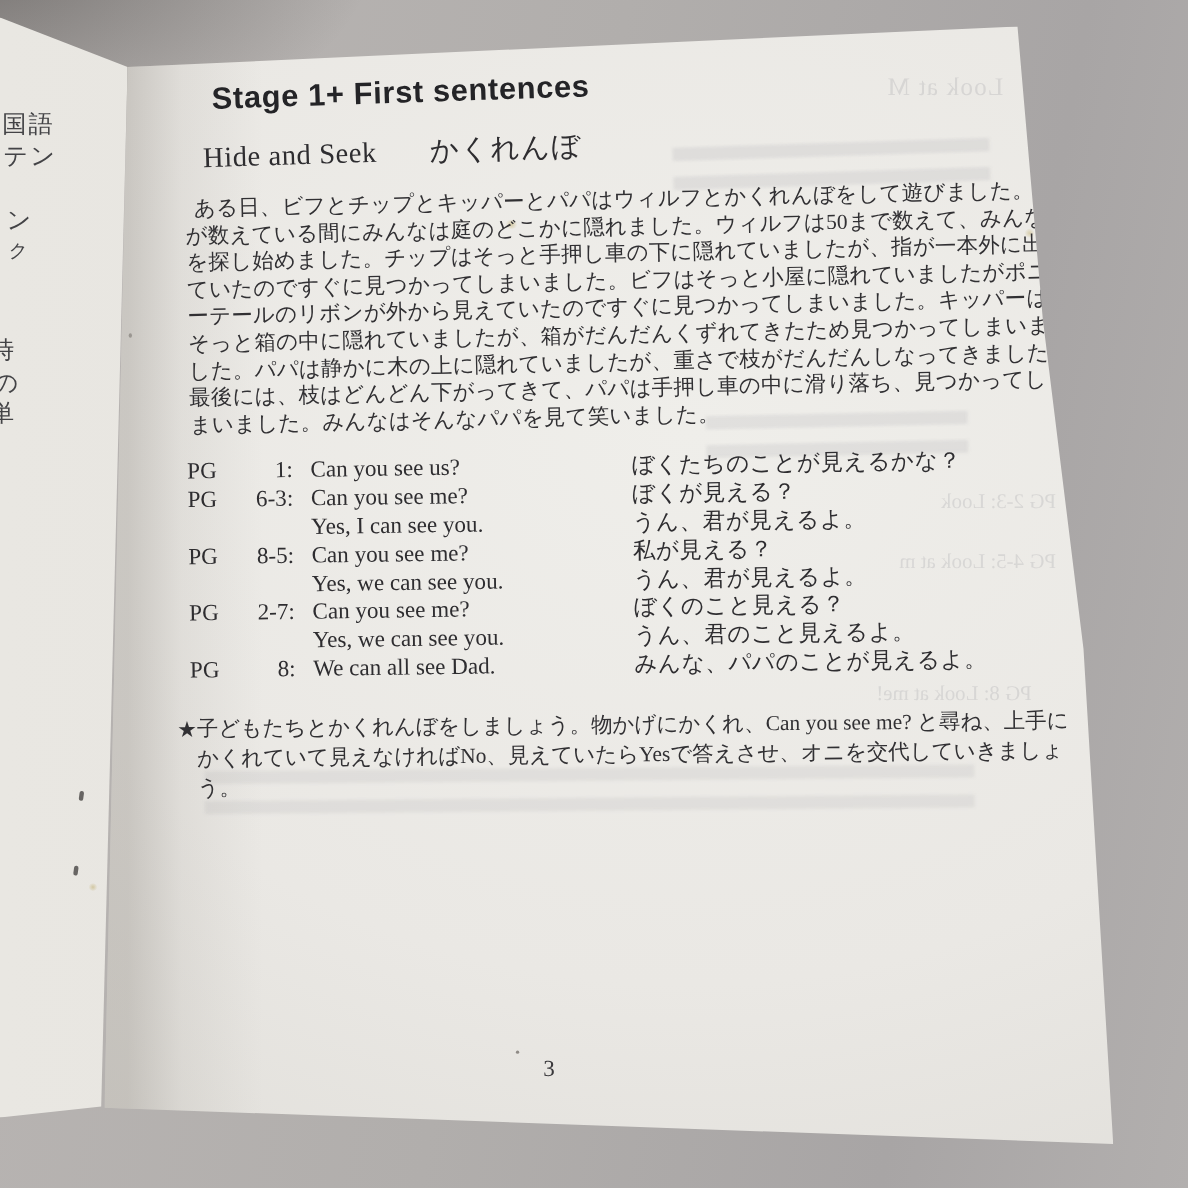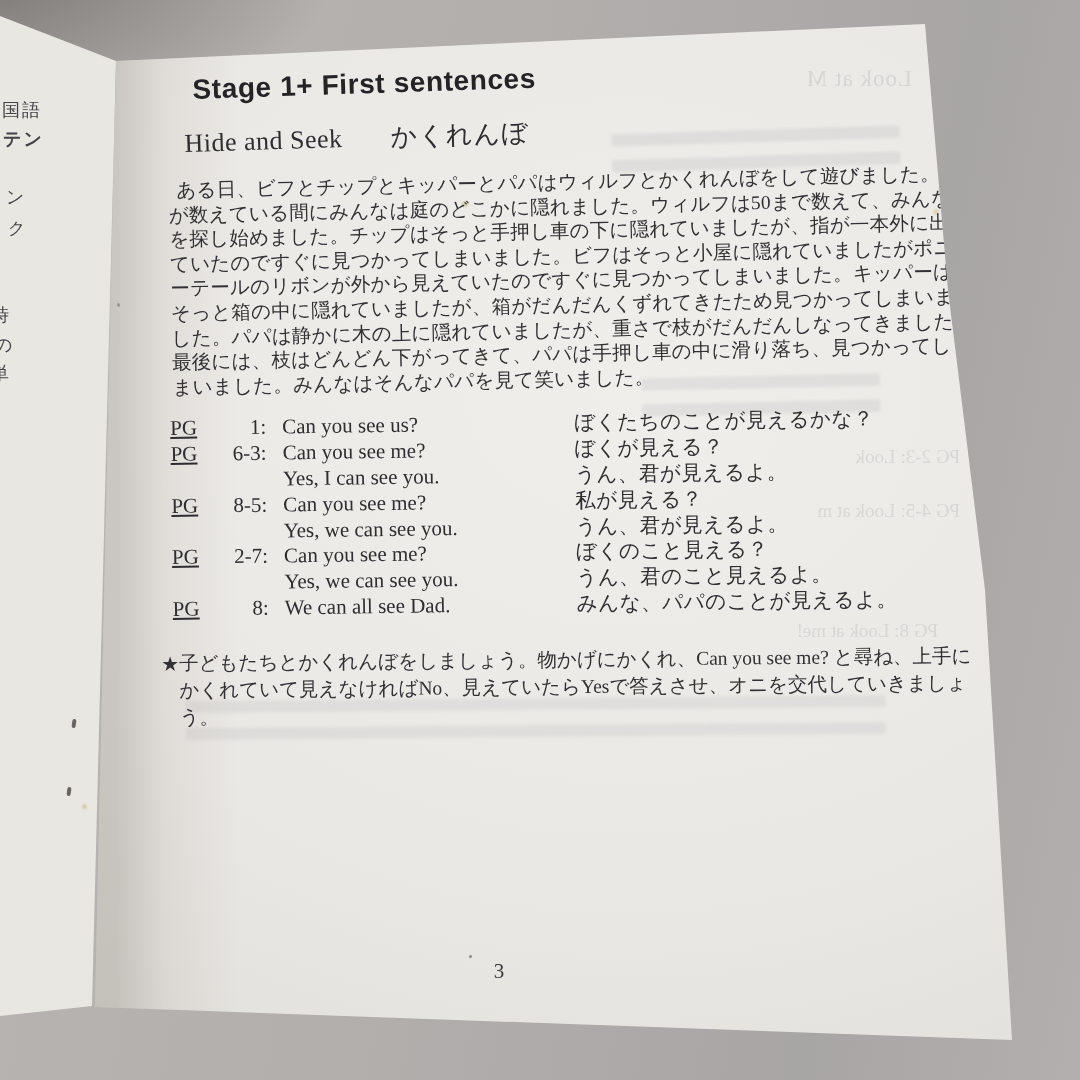--- a/index.html
+++ b/index.html
@@ -9,22 +9,22 @@
       radial-gradient(900px 500px at -60px -60px, rgba(45,42,40,0.55) 0%, rgba(45,42,40,0.0) 45%),
       linear-gradient(100deg, #b9b5b3 0%, #b1aeac 45%, #a8a5a5 78%, #b2afae 100%);
     font-family:"Liberation Serif","DejaVu Serif",serif;
   }
   
   .left-page{
     position:absolute; inset:0;
     clip-path:polygon(0px 16px, 116px 61px, 92px 1006px, 0px 1016px);
     background:linear-gradient(to right,#e9e7e2 0%,#e6e4df 58%,#d3d0ca 82%,#aba79f 95%,#7f7b75 100%);
   }
-  .frag{position:absolute;color:#434346;font-size:18px;font-weight:500;letter-spacing:2px;white-space:nowrap;}
-  .f0{left:2px;top:98px;}  .f1{left:3px;top:127px;font-weight:bold;}
+  .frag{position:absolute;color:#434346;font-size:22px;font-weight:500;letter-spacing:2px;white-space:nowrap;}
+  .f0{left:2px;top:98px;}  .f1{left:3px;top:127px;}
   .f2{left:6px;top:185px;} .f3{left:8px;top:217px;font-size:17px;}
   .f4{left:-9px;top:303px;} .f5{left:-6px;top:333px;} .f6{left:-9px;top:361px;}
   .staple{position:absolute;width:4px;height:9px;background:#3c3a38;border-radius:2px;opacity:.75;}
   .s1{left:72px;top:719px;transform:rotate(8deg);} .s2{left:67px;top:787px;transform:rotate(8deg);}
   .gutter-stain{position:absolute;left:80px;top:803px;width:9px;height:7px;border-radius:50%;
     background:radial-gradient(circle,rgba(176,152,66,.4),rgba(176,152,66,0) 70%);}
   
   .main-page{
     position:absolute; inset:0;
     clip-path:polygon(116px 61px, 925px 24px, 948px 290px, 985px 590px, 1012px 1040px, 95px 1007px);
@@ -56,21 +56,21 @@
     position:absolute;left:168px;top:179px;width:730px;transform:rotate(-1.25deg);transform-origin:0 0;
     font-size:19.5px;line-height:24.6px;letter-spacing:.2px;color:#313033;
   }
   .story .ln{white-space:nowrap;}
   .story .ln:first-child{text-indent:8px;}
   .dialogue{
     position:absolute;left:170px;top:414px;width:730px;transform:rotate(-.8deg);transform-origin:0 0;
     font-size:21px;color:#2e2d30;
   }
   .drow{display:flex;height:25.9px;align-items:baseline;white-space:nowrap;}
-  .c-pg{width:38px;text-decoration:underline;}
+  .c-pg{width:38px;}
   .c-num{width:58px;text-align:right;}
   .c-en{width:292px;margin-left:16px;}
   .c-ja{letter-spacing:.5px;font-size:20.5px;}
   .note{
     position:absolute;left:161px;top:650px;width:745px;transform:rotate(-.55deg);transform-origin:0 0;
     display:flex;font-size:19.5px;line-height:27px;color:#313033;
   }
   .note .star{width:36px;font-size:20px;padding-top:1px;}
   .note .ln{white-space:nowrap;}
   .pagenum{position:absolute;left:482px;top:959px;width:34px;text-align:center;font-size:21px;color:#3a393c;}

